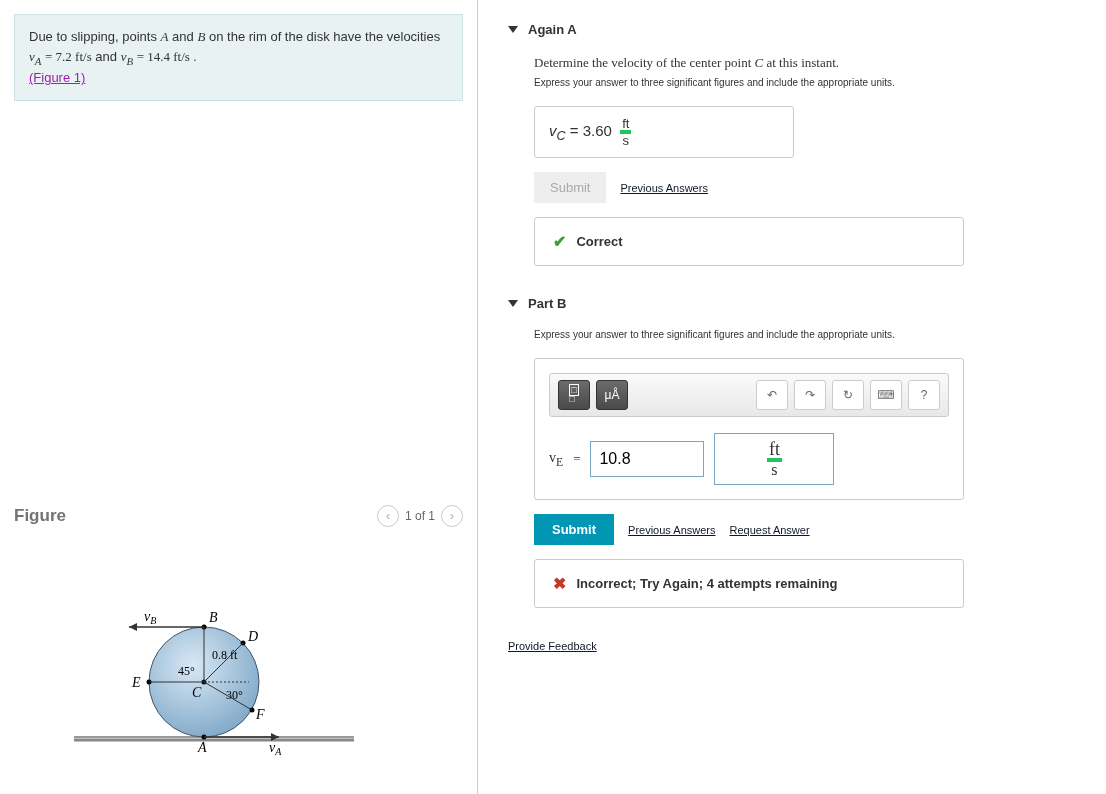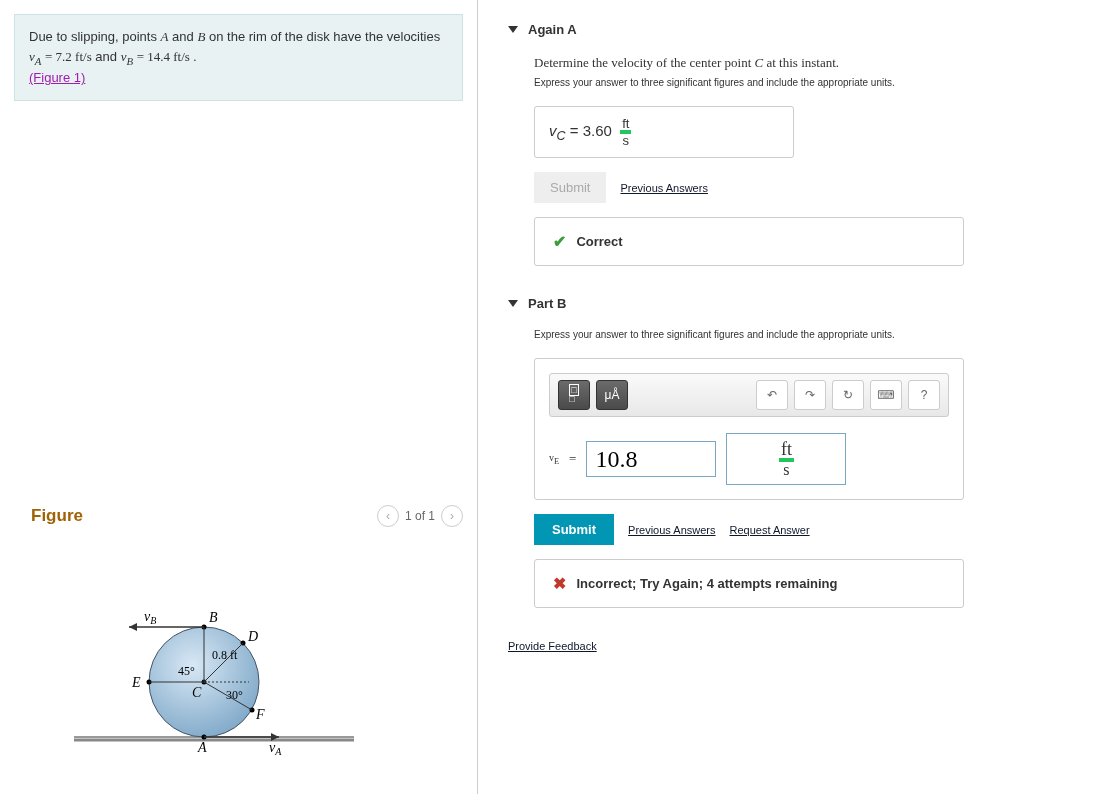--- a/index.html
+++ b/index.html
@@ -4,21 +4,21 @@
 <style>
   * { box-sizing: border-box; margin: 0; padding: 0; }
   body { font-family: Arial, Helvetica, sans-serif; font-size: 13px; color: #333; background: #fff; }
   .container { display: flex; width: 1106px; height: 794px; }
   .left-panel { width: 478px; border-right: 1px solid #ccc; position: relative; }
   .right-panel { flex: 1; padding: 10px 0 10px 30px; overflow: auto; }
   .problem-box { background: #e8f2f3; border: 1px solid #cde2e4; padding: 12px 14px; margin: 14px; font-size: 13px; line-height: 1.5; }
   .problem-box .mi { font-style: italic; font-family: 'Times New Roman', serif; }
   .figure-link { color: #a21caf; text-decoration: underline; cursor: pointer; }
   .figure-header { display: flex; align-items: center; justify-content: space-between; margin: 0 14px; padding-top: 10px; }
-  .figure-header h3 { font-size: 17px; font-weight: bold; color: #a16207; margin-left: 17px; }
+  .figure-header h3 { font-size: 17px; font-weight: bold; color: #737373; }
   .pager { display: flex; align-items: center; gap: 6px; font-size: 12px; color: #666; }
   .pager-btn { width: 22px; height: 22px; border: 1px solid #ccc; border-radius: 50%; background: #fff; color: #aaa; display: flex; align-items: center; justify-content: center; cursor: pointer; font-size: 12px; }
   .figure-area { position: relative; margin: 40px 14px 0; }
   
   
   .part-header { display: flex; align-items: center; gap: 10px; margin: 12px 0 18px; }
   .caret { width: 0; height: 0; border-left: 5px solid transparent; border-right: 5px solid transparent; border-top: 7px solid #333; }
   .part-title { font-weight: bold; font-size: 13px; }
   .part-body { margin-left: 26px; margin-bottom: 30px; }
   .question-text { font-size: 13px; margin-bottom: 6px; }
@@ -36,22 +36,22 @@
   .check { color: #3a9d3a; font-size: 16px; font-weight: bold; }
   .cross { color: #c0392b; font-size: 16px; font-weight: bold; }
   .feedback-text { font-weight: bold; font-size: 13px; }
   
   .input-widget { border: 1px solid #ccc; border-radius: 3px; padding: 14px; max-width: 430px; }
   .toolbar { background: linear-gradient(#fafafa,#e8e8e8); border: 1px solid #ccc; border-radius: 3px; padding: 6px 8px; display: flex; align-items: center; gap: 6px; margin-bottom: 16px; }
   .tool-btn { width: 32px; height: 30px; background: linear-gradient(#6b6b6b,#4a4a4a); border: 1px solid #333; border-radius: 3px; color: #fff; display: flex; align-items: center; justify-content: center; font-size: 12px; cursor: pointer; }
   .tool-btn.light { background: #fff; color: #666; border: 1px solid #ccc; }
   .tool-spacer { flex: 1; }
   .input-row { display: flex; align-items: center; gap: 10px; font-family: 'Times New Roman', serif; }
-  .input-label { font-size: 10px; }
-  .value-input { border: 1px solid #7aa8c4; padding: 4px 8px; font-size: 24px; font-family: Liberation Serif, serif; width: 130px; height: 36px; }
+  .input-label { font-size: 14px; }
+  .value-input { border: 1px solid #7aa8c4; padding: 4px 8px; font-size: 16px; font-family: Liberation Sans, sans-serif; width: 114px; height: 36px; }
   .unit-box { border: 1px solid #7aa8c4; padding: 6px 18px; font-family: 'Times New Roman', serif; font-size: 18px; text-align: center; min-width: 120px; }
   .unit-box .frac .num { font-size: 18px; }
   .unit-box .frac .den { font-size: 16px; }
   .provide-feedback { }
   
   
   .fig-svg { margin-top: 20px; margin-left: 60px; }
   
   .serif { font-family: 'Times New Roman', serif; }
   .ital { font-style: italic; }

